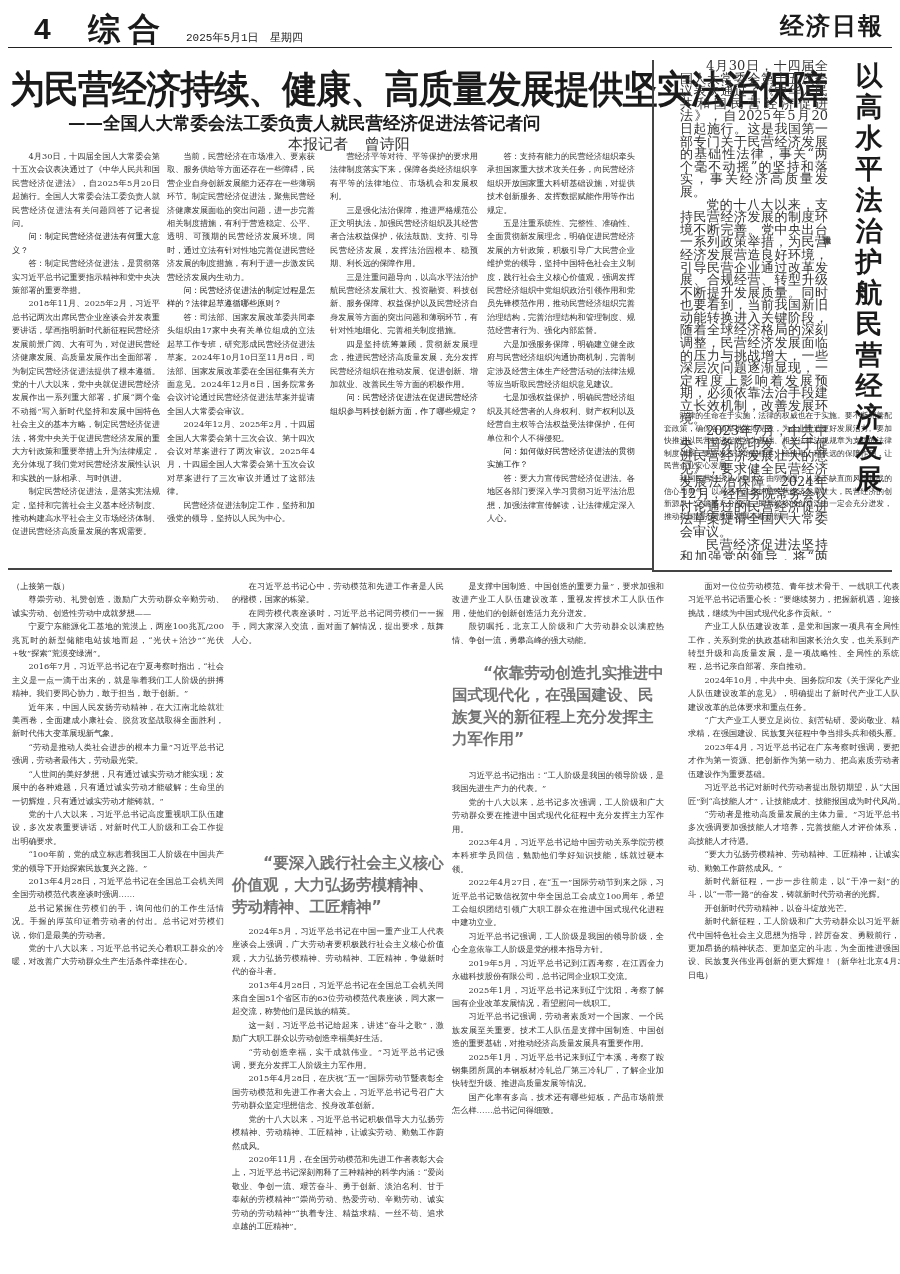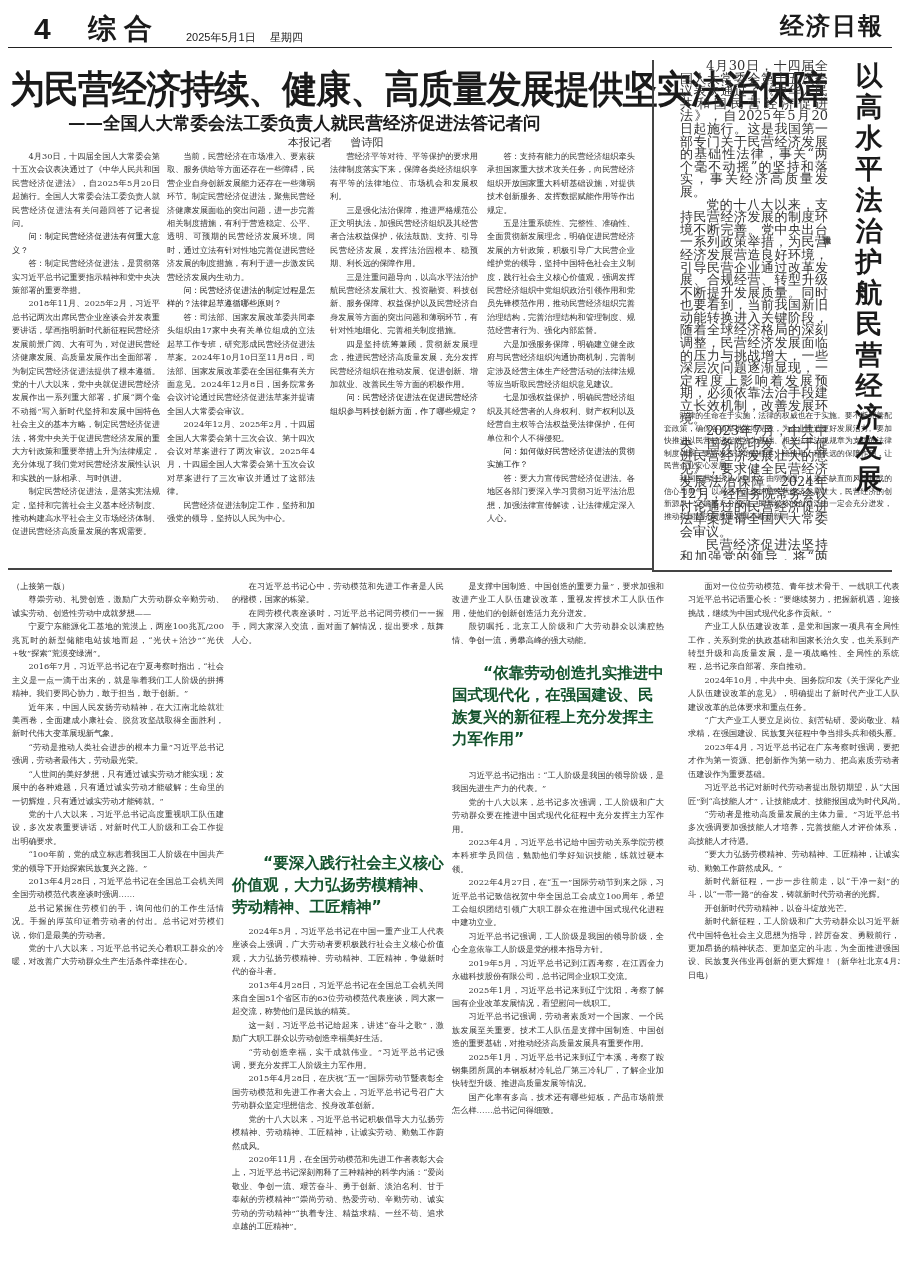--- a/index.html
+++ b/index.html
@@ -1,41 +1,41 @@
 <!DOCTYPE html>
 <html><head>
 <meta charset="utf-8">
 <style>
   * { box-sizing: border-box; margin: 0; padding: 0; }
   html, body { width: 900px; height: 1274px; background: #fff; overflow: hidden; }
   body { font-family: "DejaVu Serif", "Liberation Serif", serif; color: #1a1a1a; position: relative; }
 
   .masthead { position: absolute; left: 8px; right: 8px; top: 0; height: 48px; border-bottom: 1.5px solid #222; }
   .page-num { position: absolute; left: 26px; top: 12px; font-family: "Liberation Sans", sans-serif; font-weight: 700; font-size: 30px; line-height: 34px; }
-  .section-name { position: absolute; left: 80px; top: 12px; font-family: "DejaVu Serif", serif; font-weight: 700; font-size: 28px; line-height: 34px; letter-spacing: 8px; }
-  .date { position: absolute; left: 178px; top: 30px; font-family: Liberation Sans, sans-serif; font-size: 11px; }
+  .section-name { position: absolute; left: 80px; top: 12px; font-family: "DejaVu Serif", serif; font-weight: 700; font-size: 32px; line-height: 34px; letter-spacing: 8px; }
+  .date { position: absolute; left: 178px; top: 30px; font-family: Liberation Mono, monospace; font-size: 11px; }
   .weekday { position: absolute; left: 262px; top: 30px; font-family: "Liberation Sans", sans-serif; font-size: 11px; }
   .logo { position: absolute; right: 8px; top: 10px; font-family: "DejaVu Serif", serif; font-size: 24px; font-weight: 700; letter-spacing: 2px; }
 
   .headline { position: absolute; left: 10px; top: 66px; width: 640px; font-family: "DejaVu Sans", sans-serif; font-weight: 900; font-size: 38px; line-height: 46px; letter-spacing: -1px; transform: scaleX(0.92); transform-origin: left; white-space: nowrap; }
   .subhead { position: absolute; left: 68px; top: 111px; font-family: "DejaVu Serif", serif; font-size: 17.5px; line-height: 24px; white-space: nowrap; }
-  .byline { position: absolute; left: 288px; top: 135px; font-size: 11px; color: #333; word-spacing: 12px; font-family: Liberation Mono, monospace; }
+  .byline { position: absolute; left: 288px; top: 135px; font-size: 15px; color: #333; word-spacing: 12px; }
 
   .vrule { position: absolute; top: 60px; width: 1.5px; background: #444; }
   .hrule { position: absolute; height: 1.5px; background: #444; }
 
   .col { position: absolute; font-size: 8.2px; line-height: 13.4px; color: #333; text-align: justify; overflow: hidden; }
   .col p { text-indent: 2em; }
   .col p.q { color: #222; }
 
   .feature-title { position: absolute; left: 846px; top: 60px; width: 46px; font-family: "DejaVu Sans", sans-serif; font-weight: 900; font-size: 27px; line-height: 31px; text-align: center; }
   .feature-title span { display: block; }
   .feature-byline { position: absolute; left: 819px; top: 230px; width: 12px; font-size: 8px; line-height: 10px; color: #444; writing-mode: vertical-rl; }
 
-  .subtitle-box { position: absolute; font-family: "DejaVu Sans", sans-serif; font-weight: 700; font-size: 15.5px; line-height: 22px; color: #14532d; }
+  .subtitle-box { position: absolute; font-family: "DejaVu Sans", sans-serif; font-weight: 700; font-size: 15.5px; line-height: 22px; color: #737373; }
   .continued { font-size: 8.2px; color: #333; }
 </style>
 </head>
 <body>
 
 <header class="masthead">
   <span class="page-num">4</span>
   <span class="section-name">综合</span>
   <span class="date">2025年5月1日</span>
   <span class="weekday">星期四</span>

